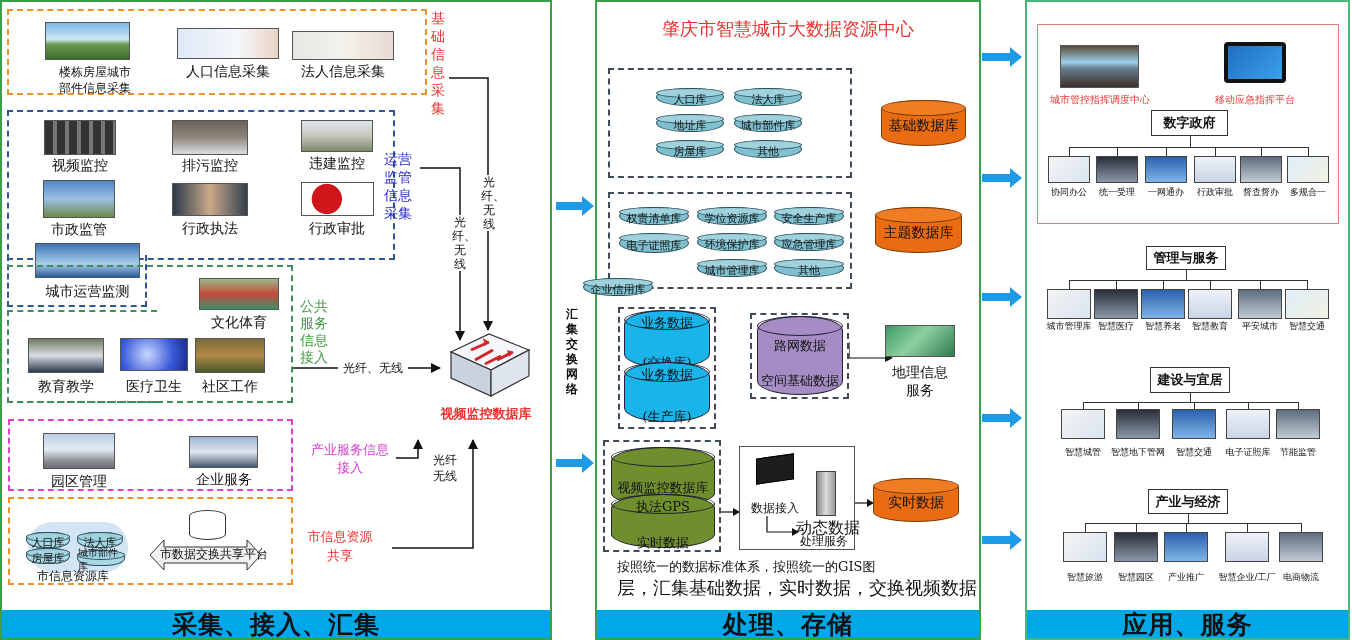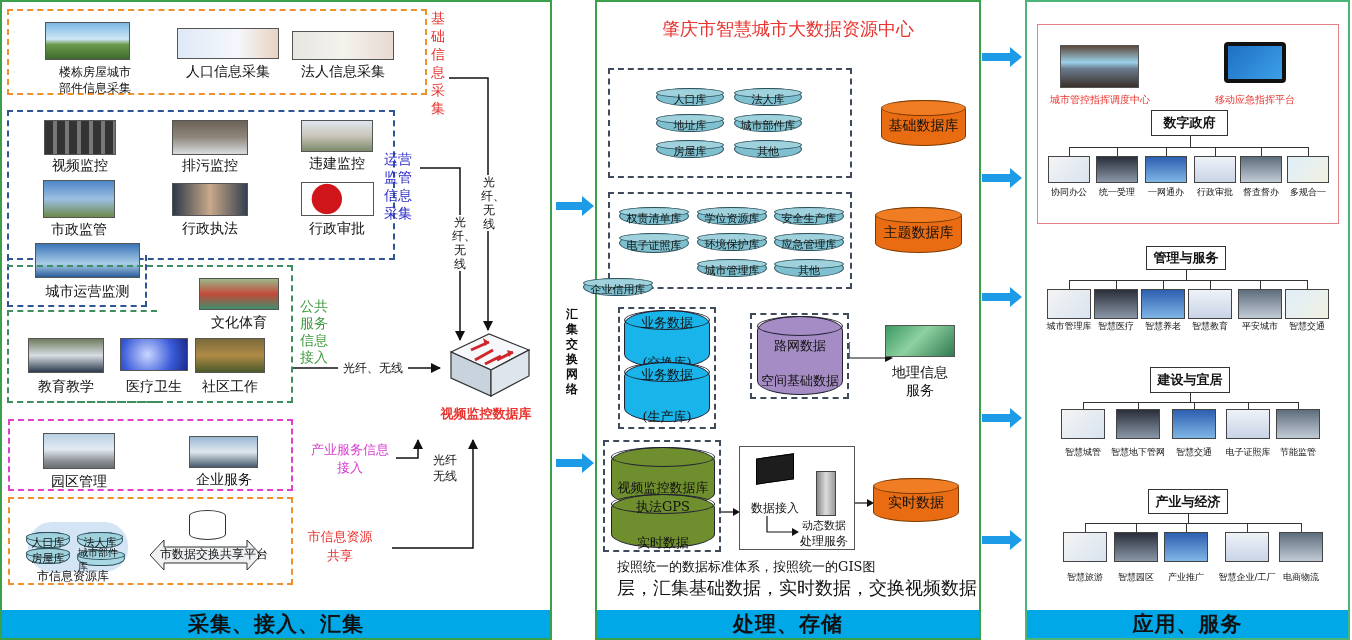--- a/index.html
+++ b/index.html
@@ -3,21 +3,21 @@
 <meta charset="utf-8">
 <style>
   * { box-sizing: border-box; margin: 0; padding: 0; }
   html, body { width: 1352px; height: 640px; background: #ffffff; overflow: hidden; }
   body { position: relative; font-family: "DejaVu Sans", "Liberation Sans", sans-serif; color: #111; }
   .abs { position: absolute; }
 
   
   .panel { position: absolute; border: 2px solid #3aa04a; background: #fff; }
   .panel-footer { position: absolute; left: 0; right: 0; bottom: 0; height: 28px; background: #0ea5e9; background: #00a8e8;
-     display: flex; align-items: center; justify-content: center; font-weight: bold; font-size: 21px; color: #111; letter-spacing: 1px; }
+     display: flex; align-items: center; justify-content: center; font-weight: bold; font-size: 25px; color: #111; letter-spacing: 1px; }
 
   
   .dbox { position: absolute; border-width: 2px; border-style: dashed; }
 
   
   .photo { position: absolute; border: 1px solid #555; overflow: hidden; }
   .lbl { position: absolute; font-size: 14px; text-align: center; white-space: nowrap; font-family: "DejaVu Serif", "Liberation Serif", serif; }
   .lbl-sm { font-size: 11px; }
   .vtext { position: absolute; font-size: 14px; line-height: 17px; width: 16px; text-align: center; word-break: break-all; }
 
@@ -255,21 +255,21 @@
     <polygon points="19,5 12,1 12,9" fill="#111"></polygon>
   </svg>
 <div class="abs" style="left:739px;top:446px;width:116px;height:104px;border:1px solid #555;background:#fff;"></div>
 <div class="abs" style="left:756px;top:456px;width:38px;height:26px;background:#1d1d1d;border:1px solid #000;transform:skewY(-8deg);"></div>
 <div class="abs" style="left:816px;top:471px;width:20px;height:45px;background:linear-gradient(90deg,#888 0%,#ddd 50%,#999 100%);border:1px solid #444;"></div>
 <div class="lbl" style="left:745px;top:500px;width:60px;font-size:12px;">数据接入</div>
 <svg class="abs" style="left:766px;top:516px;" width="34" height="22">
     <polyline points="1,0 1,16 28,16" fill="none" stroke="#111" stroke-width="1.2"></polyline>
     <polygon points="33,16 26,12 26,20" fill="#111"></polygon>
   </svg>
-<div class="lbl" style="left:796px;top:518px;width:56px;font-size:11px;">动态数据</div>
+<div class="lbl" style="left:796px;top:518px;width:56px;font-size:16px;">动态数据</div>
 <div class="lbl" style="left:796px;top:533px;width:56px;font-size:12px;">处理服务</div>
 <svg class="abs" style="left:855px;top:498px;" width="20" height="10">
     <line x1="0" y1="5" x2="14" y2="5" stroke="#111" stroke-width="1.2"></line>
     <polygon points="19,5 12,1 12,9" fill="#111"></polygon>
   </svg>
 <div class="big-cyl" style="left:873px;top:478px;width:86px;height:44px;">
     <span>实时数据</span>
   </div>
 
 <div class="lbl" style="left:617px;top:558px;width:330px;text-align:left;font-size:13px;">按照统一的数据标准体系，按照统一的GIS图</div>

